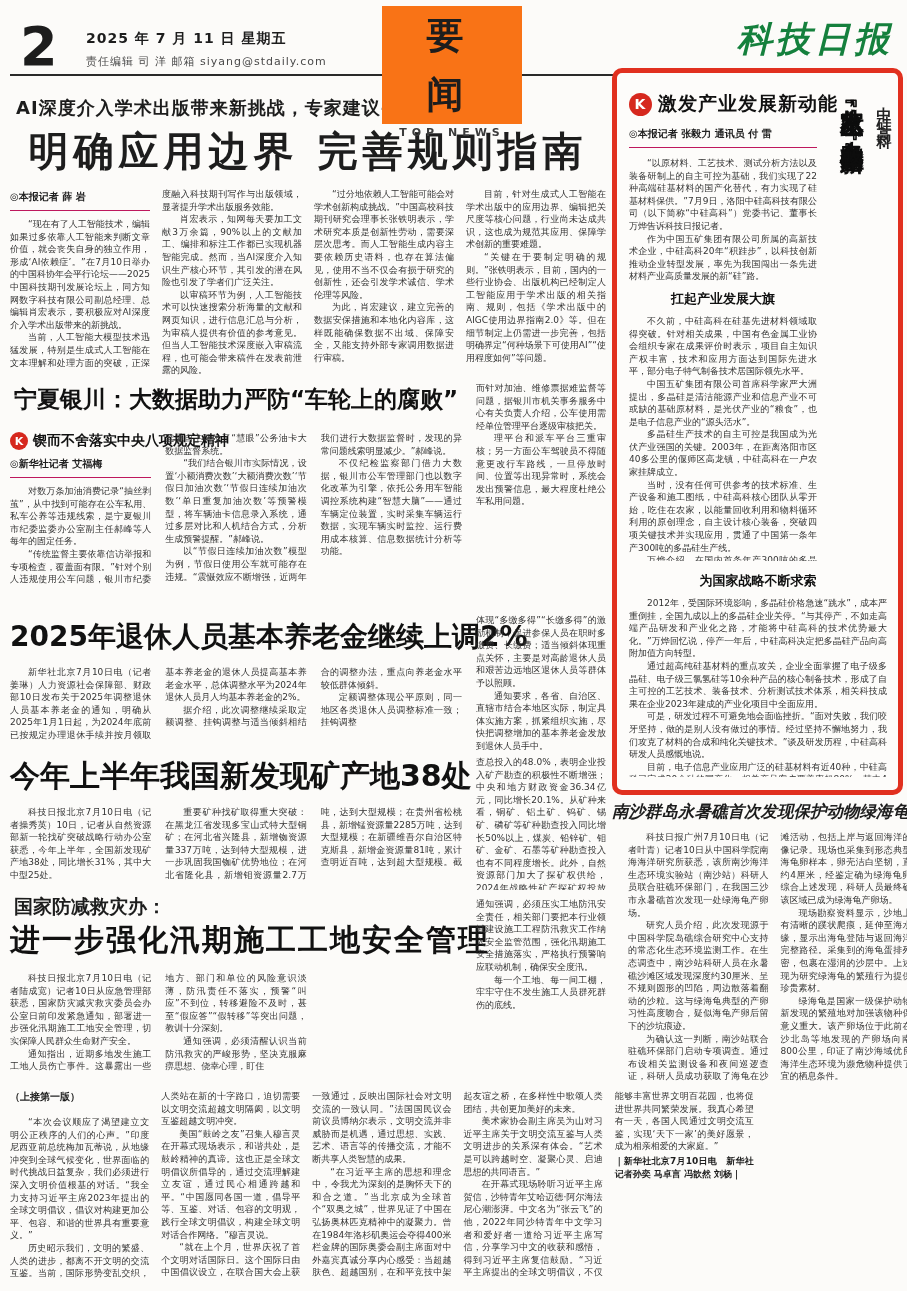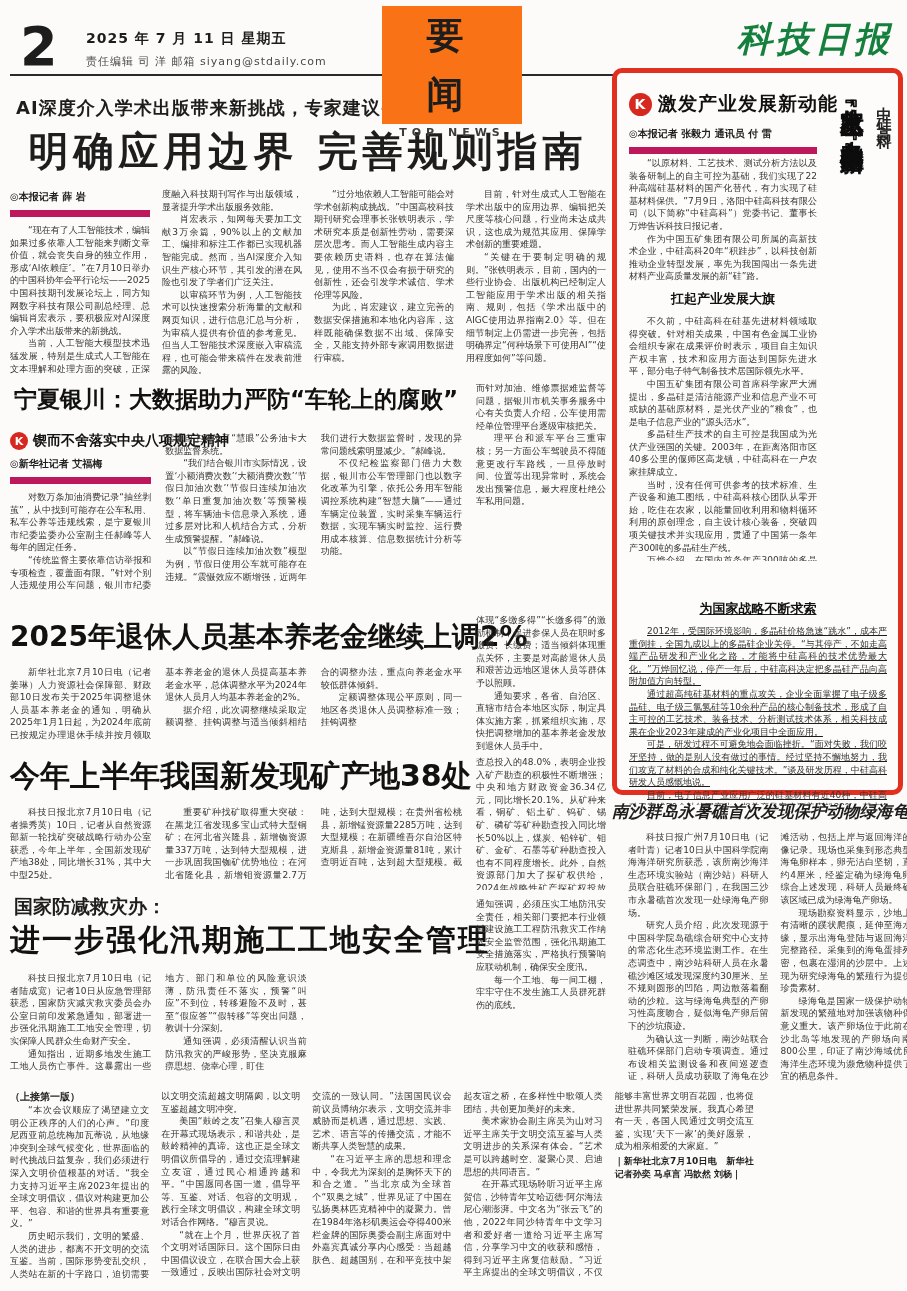--- a/index.html
+++ b/index.html
@@ -12,21 +12,21 @@
   .editor-line{position:absolute;left:76px;top:40px;font-size:11px;color:#4a4a4a;letter-spacing:1px;}
   .head-rule{position:absolute;left:0;top:60px;width:100%;height:2px;background:#2a2a2a;}
   .section-box{position:absolute;left:372px;top:-8px;width:140px;text-align:center;z-index:2;}
   .section-cn{display:inline-block;background:#f97316;padding:0 10px;font-size:37px;font-weight:bold;letter-spacing:14px;line-height:1.6;}
   .section-en{margin-top:2px;font-size:11px;font-weight:bold;letter-spacing:5px;color:#3c3c3c;}
   .masthead{position:absolute;right:4px;top:2px;font-family:"DejaVu Serif","Liberation Serif",serif;
             font-style:italic;font-weight:bold;font-size:35px;letter-spacing:4px;color:#15803d;}
   
   .bt p{margin:0;text-indent:2em;font-size:9px;line-height:1.4;text-align:justify;color:#333;}
   .cont-col p:first-child{text-indent:0;}
-  .byline{font-size:10px;font-weight:bold;color:#222;border-bottom:7px solid #be185d;padding:2px 0 6px 0;margin-bottom:7px;}
+  .byline{font-size:10px;font-weight:bold;color:#222;border-bottom:1px solid #be185d;padding:2px 0 6px 0;margin-bottom:7px;}
   .kicker-sm{display:flex;align-items:center;gap:5px;font-size:14px;font-weight:bold;margin-bottom:5px;white-space:nowrap;}
   .kicon{display:inline-flex;align-items:center;justify-content:center;border-radius:50%;
          background:#d6281e;color:#fff;font-weight:bold;flex:0 0 auto;}
   .kicon.sm{width:18px;height:18px;font-size:11px;}
   .kicon.lg{width:23px;height:23px;font-size:14px;}
   .hl{font-weight:bold;color:#111;}
   
   .art-ai{position:absolute;left:10px;top:94px;width:596px;height:286px;}
   .ai-kicker{position:absolute;left:6px;top:2px;font-size:18px;font-weight:bold;letter-spacing:1px;}
   .ai-headline{position:absolute;left:0;top:30px;width:100%;text-align:center;font-size:40px;font-weight:bold;letter-spacing:5px;white-space:nowrap;}
@@ -35,32 +35,32 @@
   .art{position:absolute;left:10px;width:596px;}
   .art .a-head-sm{position:absolute;left:4px;font-size:19px;font-weight:bold;}
   .a-headline{position:absolute;left:0;width:452px;text-align:center;font-weight:bold;white-space:nowrap;color:#111;}
   .a-body3{position:absolute;left:0;width:452px;column-count:3;column-gap:14px;column-fill:auto;overflow:hidden;}
   .a-right{position:absolute;left:466px;width:130px;overflow:hidden;}
   
   .red-box{position:absolute;left:612px;top:68px;width:281px;height:717px;border:5px solid #e1301f;border-radius:10px;background:#fdfcfa;}
   .sil-kicker{position:absolute;left:12px;top:18px;display:flex;align-items:center;gap:6px;font-size:19px;font-weight:bold;letter-spacing:1px;}
   .sil-byline{position:absolute;left:12px;top:52px;width:188px;}
   .sil-z1{position:absolute;left:12px;top:84px;width:188px;height:404px;overflow:hidden;}
-  .sil-z2{position:absolute;left:12px;top:520px;width:258px;height:212px;overflow:hidden;text-decoration:underline;}
+  .sil-z2{position:absolute;left:12px;top:492px;width:258px;height:212px;overflow:hidden;}
   .subhead{font-size:13px;font-weight:bold;text-align:center;margin:7px 0;color:#111;}
   .v-head{position:absolute;left:202px;top:16px;width:74px;height:560px;writing-mode:vertical-rl;text-align:start;}
   .vh-small{font-size:15px;font-weight:bold;letter-spacing:9px;padding-top:6px;margin-left:6px;color:#222;}
   .vh-large{font-size:24px;font-weight:bold;line-height:1.35;letter-spacing:1px;color:#0d0d0d;}
   
   .art-turtle{position:absolute;left:612px;top:799px;width:293px;height:286px;}
   .t-headline{position:absolute;left:0;top:2px;width:100%;font-size:16.5px;font-weight:bold;white-space:nowrap;font-style:italic;}
   .t-body{position:absolute;left:16px;top:32px;width:293px;height:252px;column-count:2;column-gap:12px;column-fill:auto;overflow:hidden;}
   
   .bottom{position:absolute;left:10px;top:1090px;width:895px;height:194px;column-count:6;column-gap:12px;column-fill:auto;overflow:hidden;}
-  .cont-marker{font-size:10px;font-weight:bold;margin-bottom:0;}
+  .cont-marker{font-size:10px;font-weight:bold;margin-bottom:12px;}
   .credit{font-size:9px;font-weight:bold;line-height:1.4;text-align:justify;margin-top:2px;}
 </style>
 </head>
 <body>
 
 <div class="page">
 
   <div class="header">
     <div class="pagenum">2</div>
     <div class="date-line">2025 年 7 月 11 日 星期五</div>

